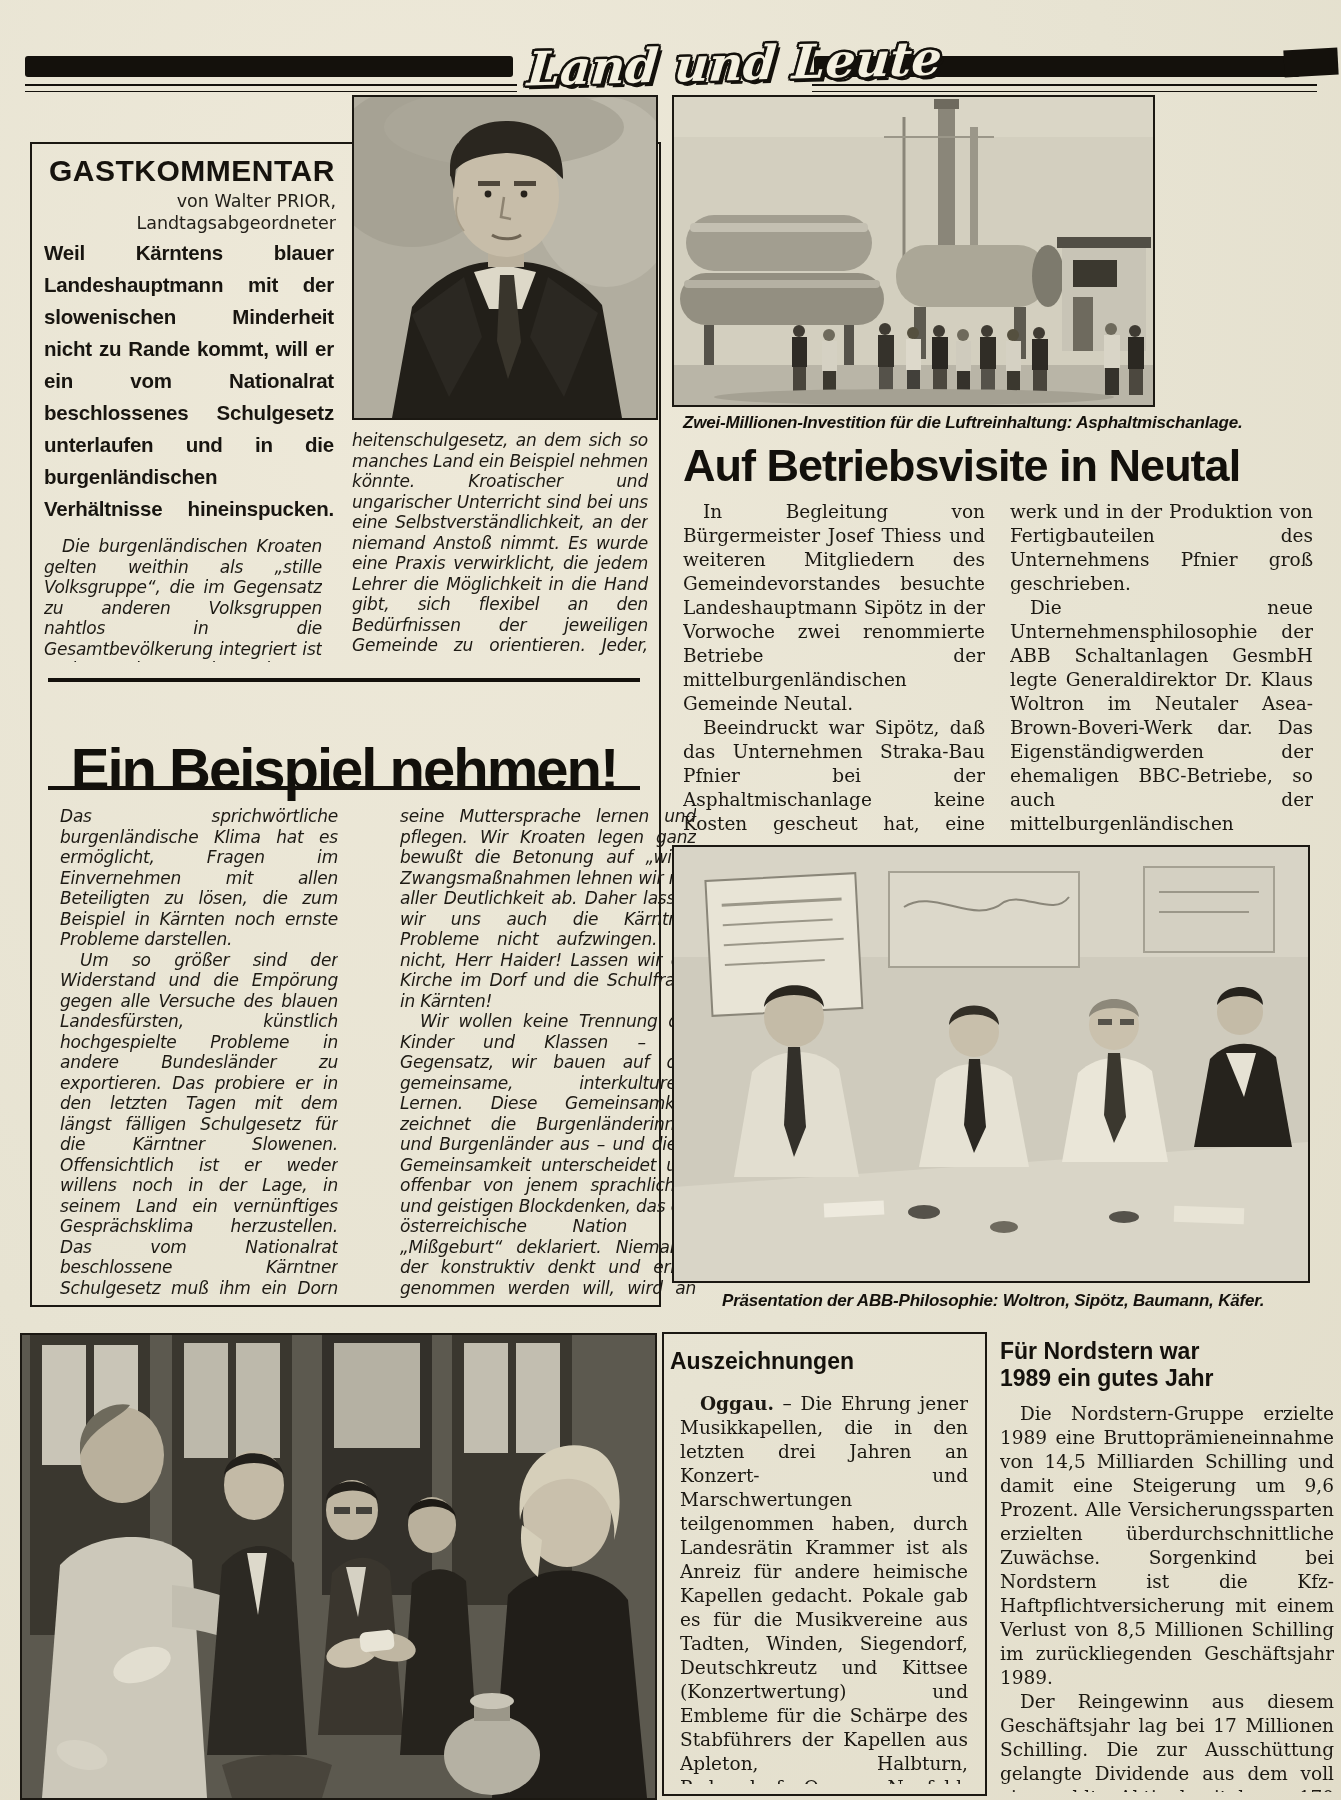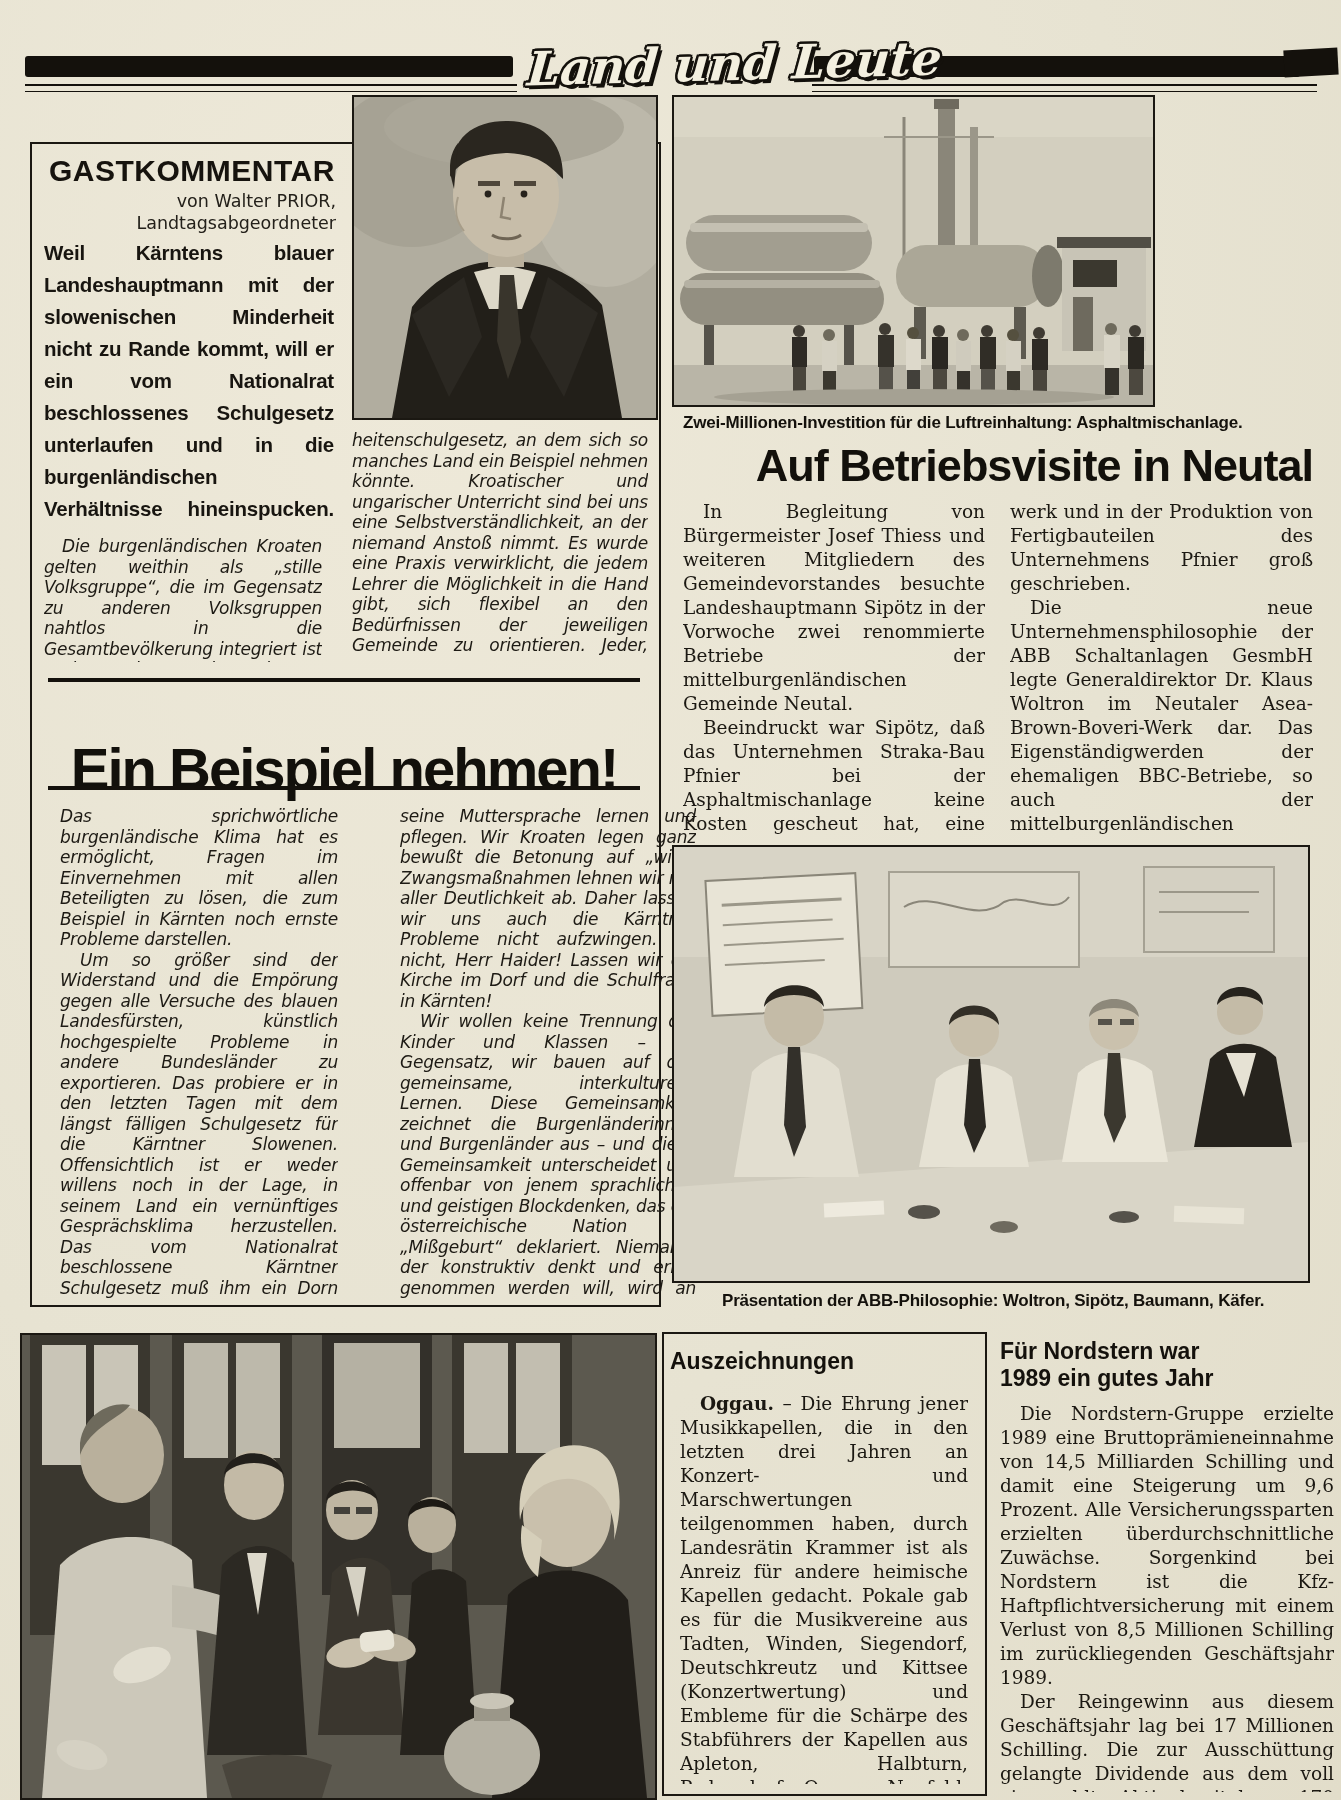--- a/index.html
+++ b/index.html
@@ -21,25 +21,25 @@
   .photo svg{display:block;}
   
   .gast-title{font-weight:bold;font-size:30px;letter-spacing:.5px;text-align:center;}
   .byline{font-family:"DejaVu Sans",sans-serif;font-size:17.5px;line-height:22px;text-align:right;color:#23201a;}
   .lead{font-weight:bold;font-size:20.5px;line-height:32px;text-align:justify;letter-spacing:-.2px;color:#181510;}
   .it{font-family:"DejaVu Sans",sans-serif;font-style:italic;font-size:17px;line-height:20.5px;
       text-align:justify;letter-spacing:-.2px;color:#1d1a14;}
   .it p,.ser p{margin:0;}
   .ind{text-indent:20px;}
   .h1{font-weight:bold;font-size:58px;letter-spacing:-2px;text-align:center;white-space:nowrap;color:#12100b;margin-top:41px;}
-  .h2{font-weight:bold;font-size:45px;letter-spacing:-1px;text-align:right;white-space:nowrap;color:#12100b;}
+  .h2{font-weight:bold;font-size:45px;letter-spacing:-1px;text-align:left;white-space:nowrap;color:#12100b;}
   .h3{font-weight:bold;font-size:23px;line-height:27px;text-align:left;color:#14110c;}
   .thickrule{background:#14110c;height:3.5px;}
   .ser{font-family:"DejaVu Serif",serif;font-size:18.5px;line-height:24px;text-align:justify;color:#1b1812;}
-  .cap{font-weight:bold;font-size:17px;line-height:21px;color:#14110c;letter-spacing:-.2px;}
+  .cap{font-style:italic;font-weight:bold;font-size:17px;line-height:21px;color:#14110c;letter-spacing:-.2px;}
   .bold-start{font-weight:bold;}
   .blob{background:#14110c;}
 </style>
 </head>
 <body>
 
 <div class="page">
 
   <div class="abs bar" style="left:25px;top:56px;width:488px;"></div>
   <div class="abs bar" style="left:814px;top:56px;width:486px;"></div>

